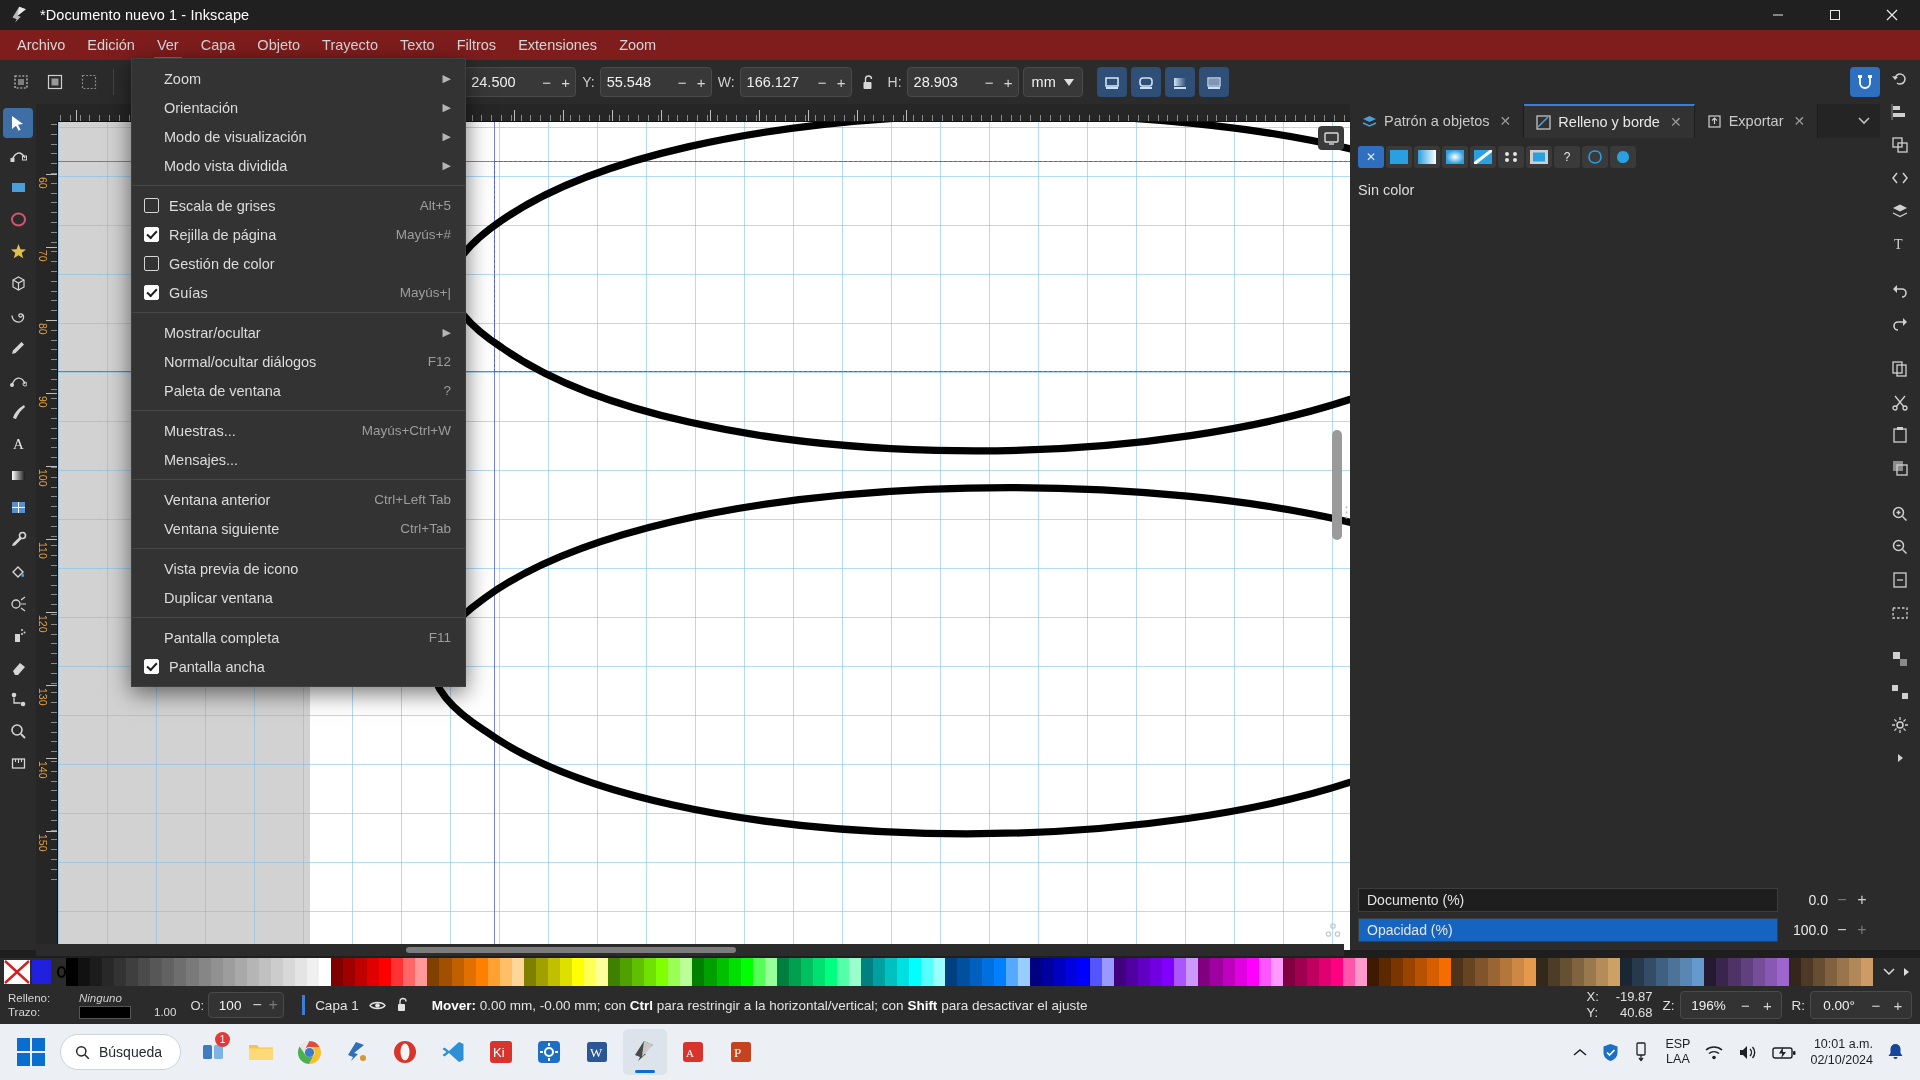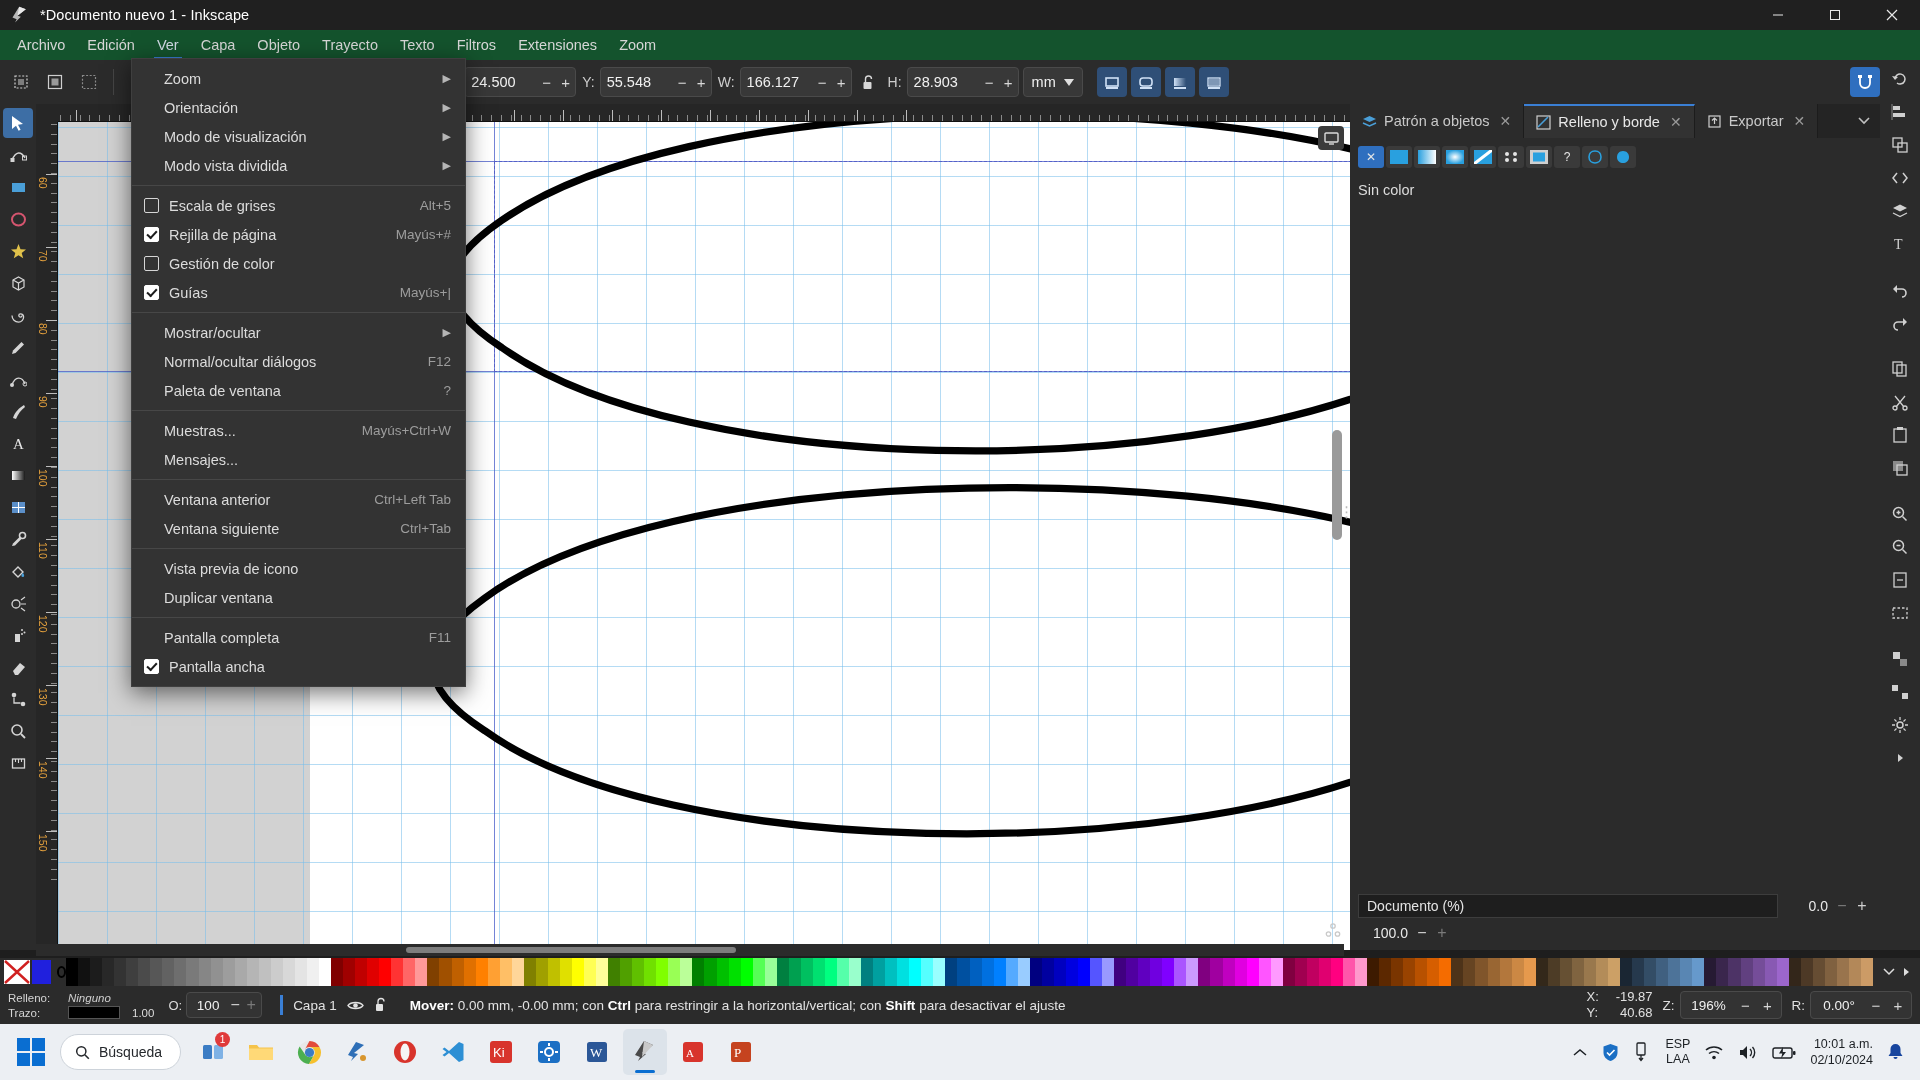--- a/index.html
+++ b/index.html
@@ -24,21 +24,21 @@
   .title-text { font-size: 14.5px; color: #ffffff; letter-spacing: .1px; }
   .win-btns { display: flex; height: 30px; }
   .win-btn {
     width: 57px; height: 30px; display: flex; align-items: center; justify-content: center;
     color: #e8e8e8; font-size: 13px;
   }
 
   
   .menubar {
     position: absolute; top: 30px; left: 0; width: 1920px; height: 30px;
-    background: #14532d; display: flex; align-items: flex-start; padding-left: 6px;
+    background: #7f1d1d; display: flex; align-items: flex-start; padding-left: 6px;
   }
   .menu-item {
     padding: 4px 11px; font-size: 14.5px; color: #d6d6d6; height: 30px;
     display: flex; align-items: center; position: relative; cursor: default;
   }
   .menu-item.active { color: #cfd8e3; }
   .menu-item.active::after {
     content: ""; position: absolute; left: 8px; right: 8px; bottom: 0; height: 3px;
     background: #3a7fd5;
   }
@@ -243,21 +243,21 @@
   .pal-colors { display: flex; flex: 1; }
   .pal-colors span { flex: 1 0 auto; }
   .pal-arrows { width: 46px; display: flex; align-items: center; justify-content: center; gap: 6px; color: #ddd; }
 
   
   .statusbar {
     position: absolute; left: 0; right: 0; bottom: 56px; height: 38px;
     background: #2b2b2b; display: flex; align-items: center; padding: 0 8px; gap: 8px;
   }
   .fs-indicator { display: flex; flex-direction: column; font-size: 11.5px; color: #d5d5d5; gap: 2px; }
-  .fs-line { display: flex; align-items: flex-end; gap: 12px; }
+  .fs-line { display: flex; align-items: center; gap: 23px; }
   .fs-key { width: 48px; }
   .fs-none { font-style: italic; color: #cfcfcf; }
   .stroke-chip { width: 52px; height: 13px; background: #000; border: 1px solid #555; }
   .stroke-w { font-size: 11.5px; color: #dcdcdc; }
   .op-group { display: flex; align-items: center; gap: 4px; margin-left: 6px; }
   .op-field {
     display: flex; align-items: center; background: #333; border: 1px solid #4a4a4a;
     border-radius: 4px; height: 26px; padding: 0 2px;
   }
   .op-field input {
@@ -1104,20 +1104,24 @@
     <div class="slider-row">
       <span class="slider-track">
         <span class="slider-label">Documento (%)</span>
       </span>
       <span class="slider-val">0.0</span>
       <span class="slider-btn dim">−</span>
       <span class="slider-btn">+</span>
     </div>
 
     <div class="slider-row" style="padding-bottom:8px;">
+      <span class="slider-track">
+        <span class="slider-fill" id="opacity-fill" style="width: 100%;"></span>
+        <span class="slider-label">Opacidad (%)</span>
+      </span>
       <span class="slider-val">100.0</span>
       <span class="slider-btn">−</span>
       <span class="slider-btn dim">+</span>
     </div>
   </div>
 
   <div class="rail">
     <div class="rail-btn">
       <svg width="18" height="18" viewBox="0 0 18 18">
           <path d="M4 9a5 5 0 1 1 2 4" fill="none" stroke="#d0d0d0" stroke-width="1.5"></path>

